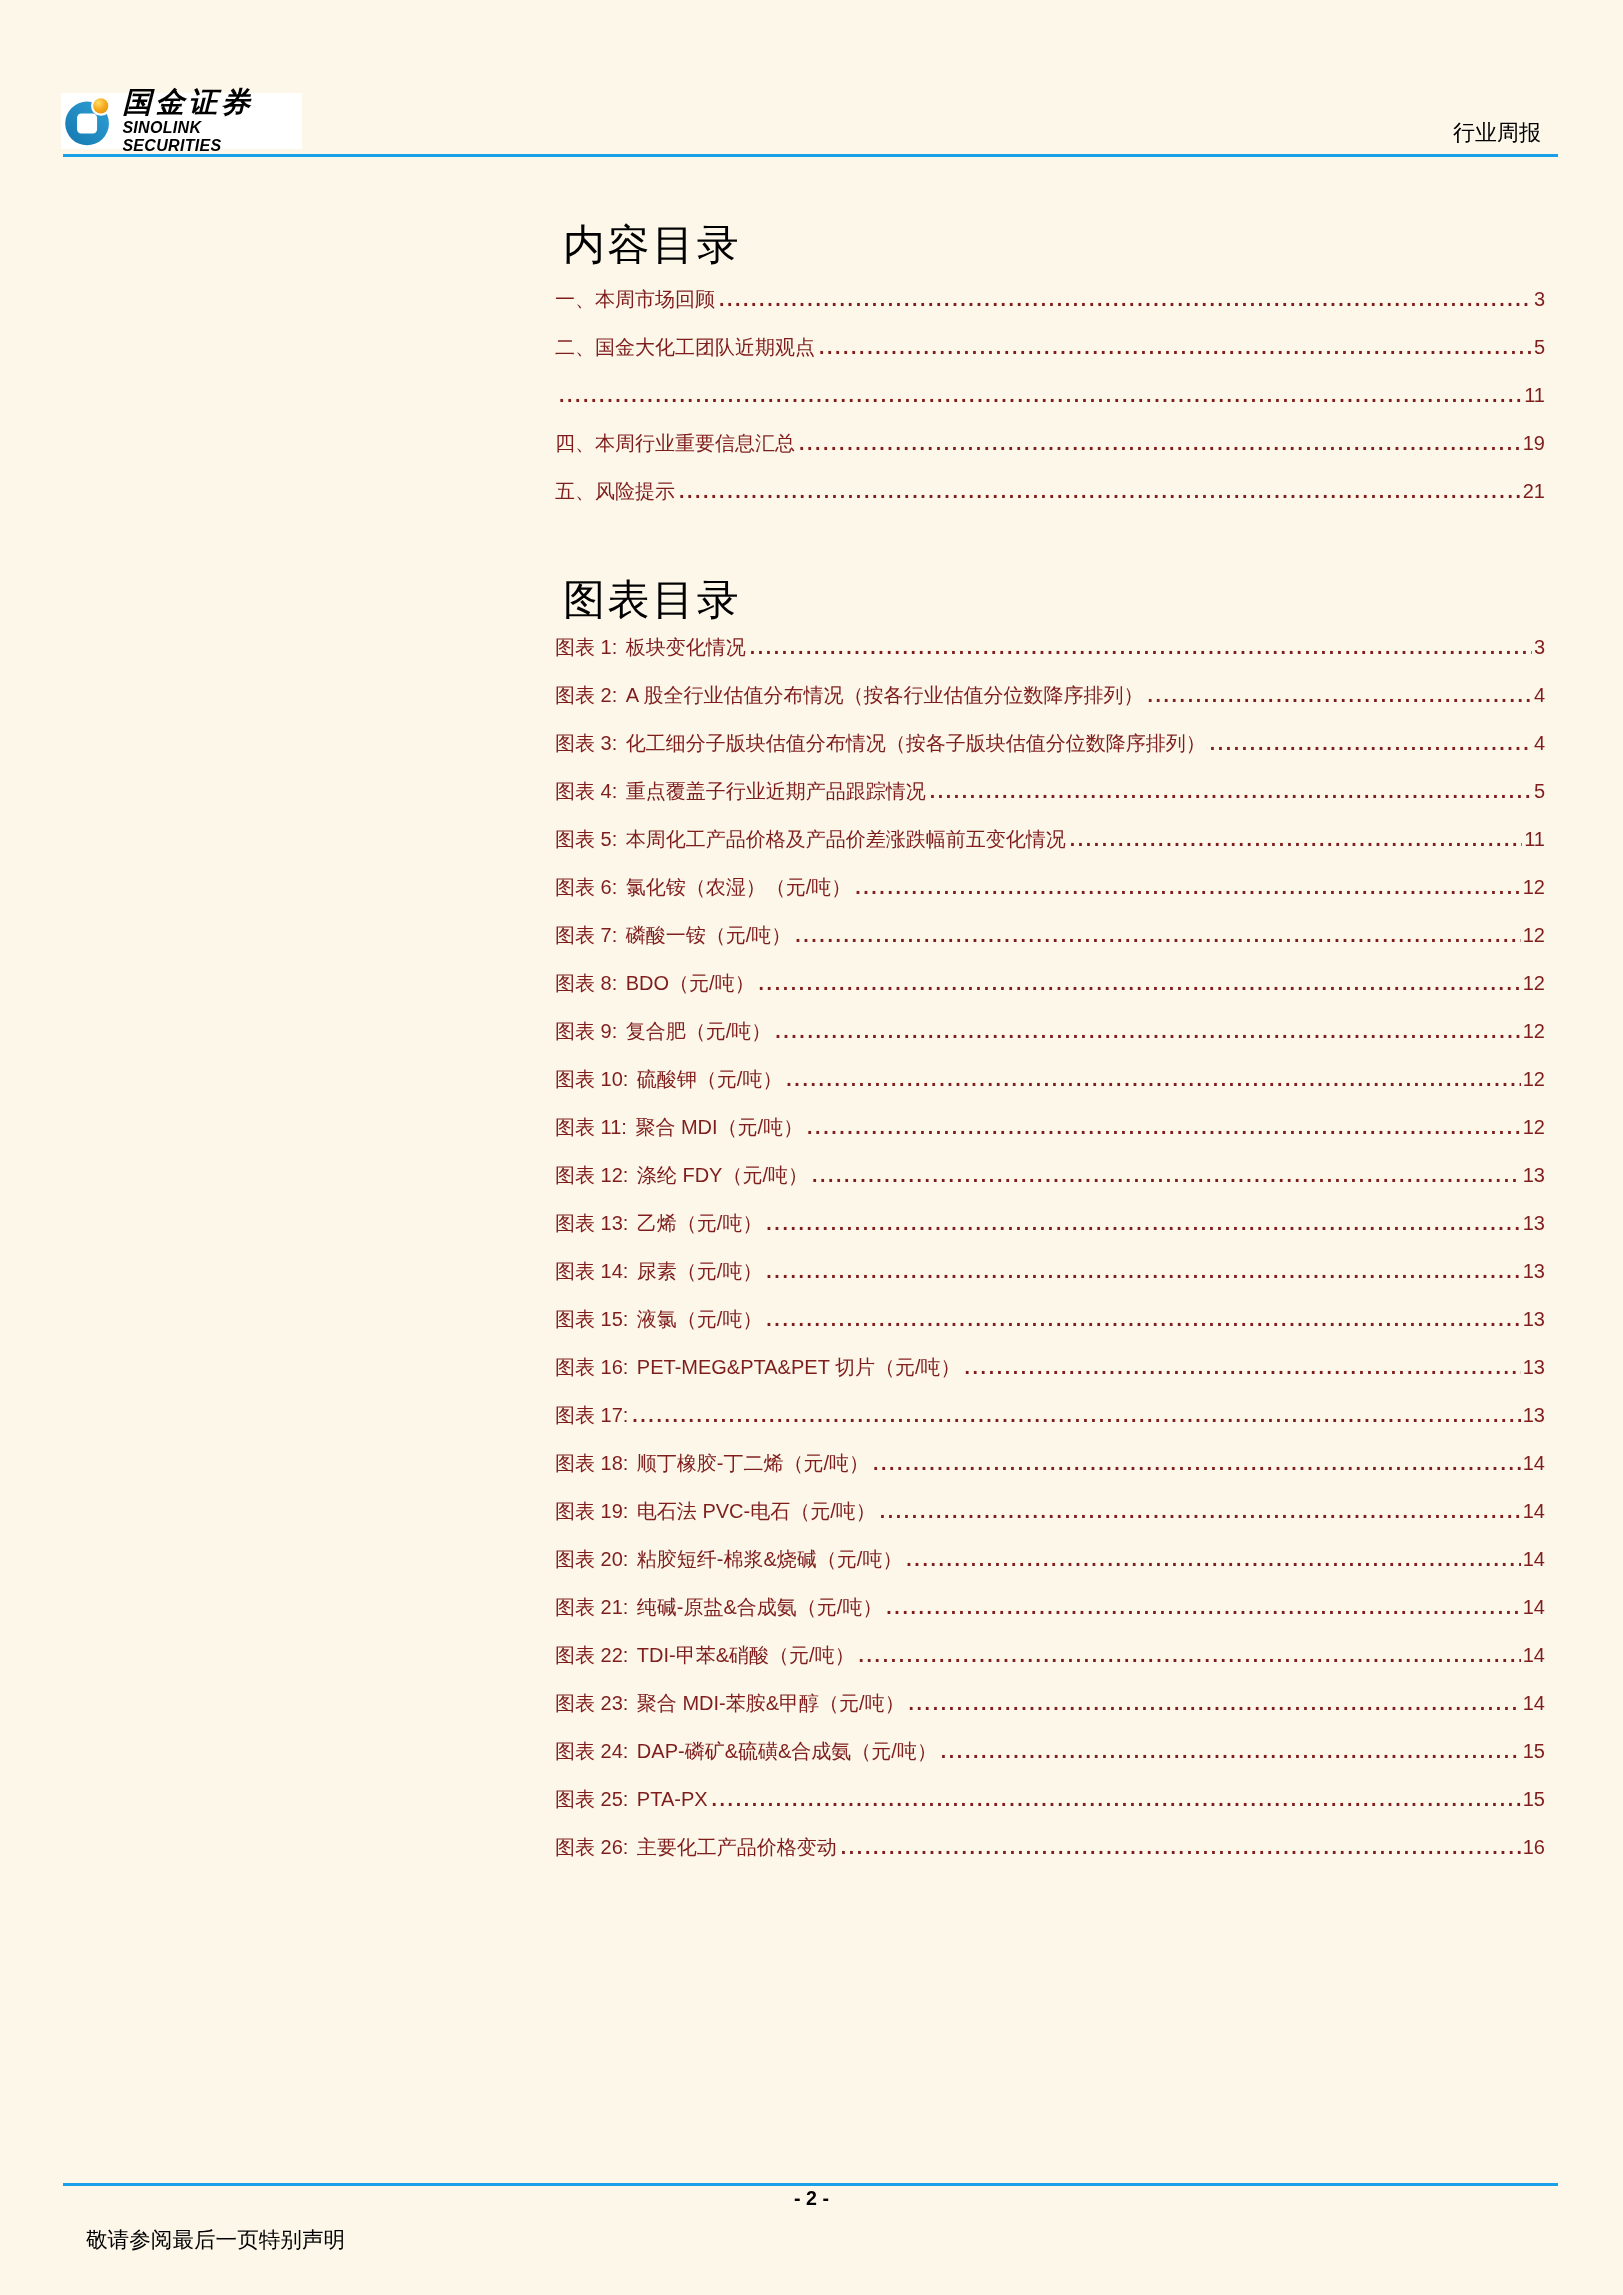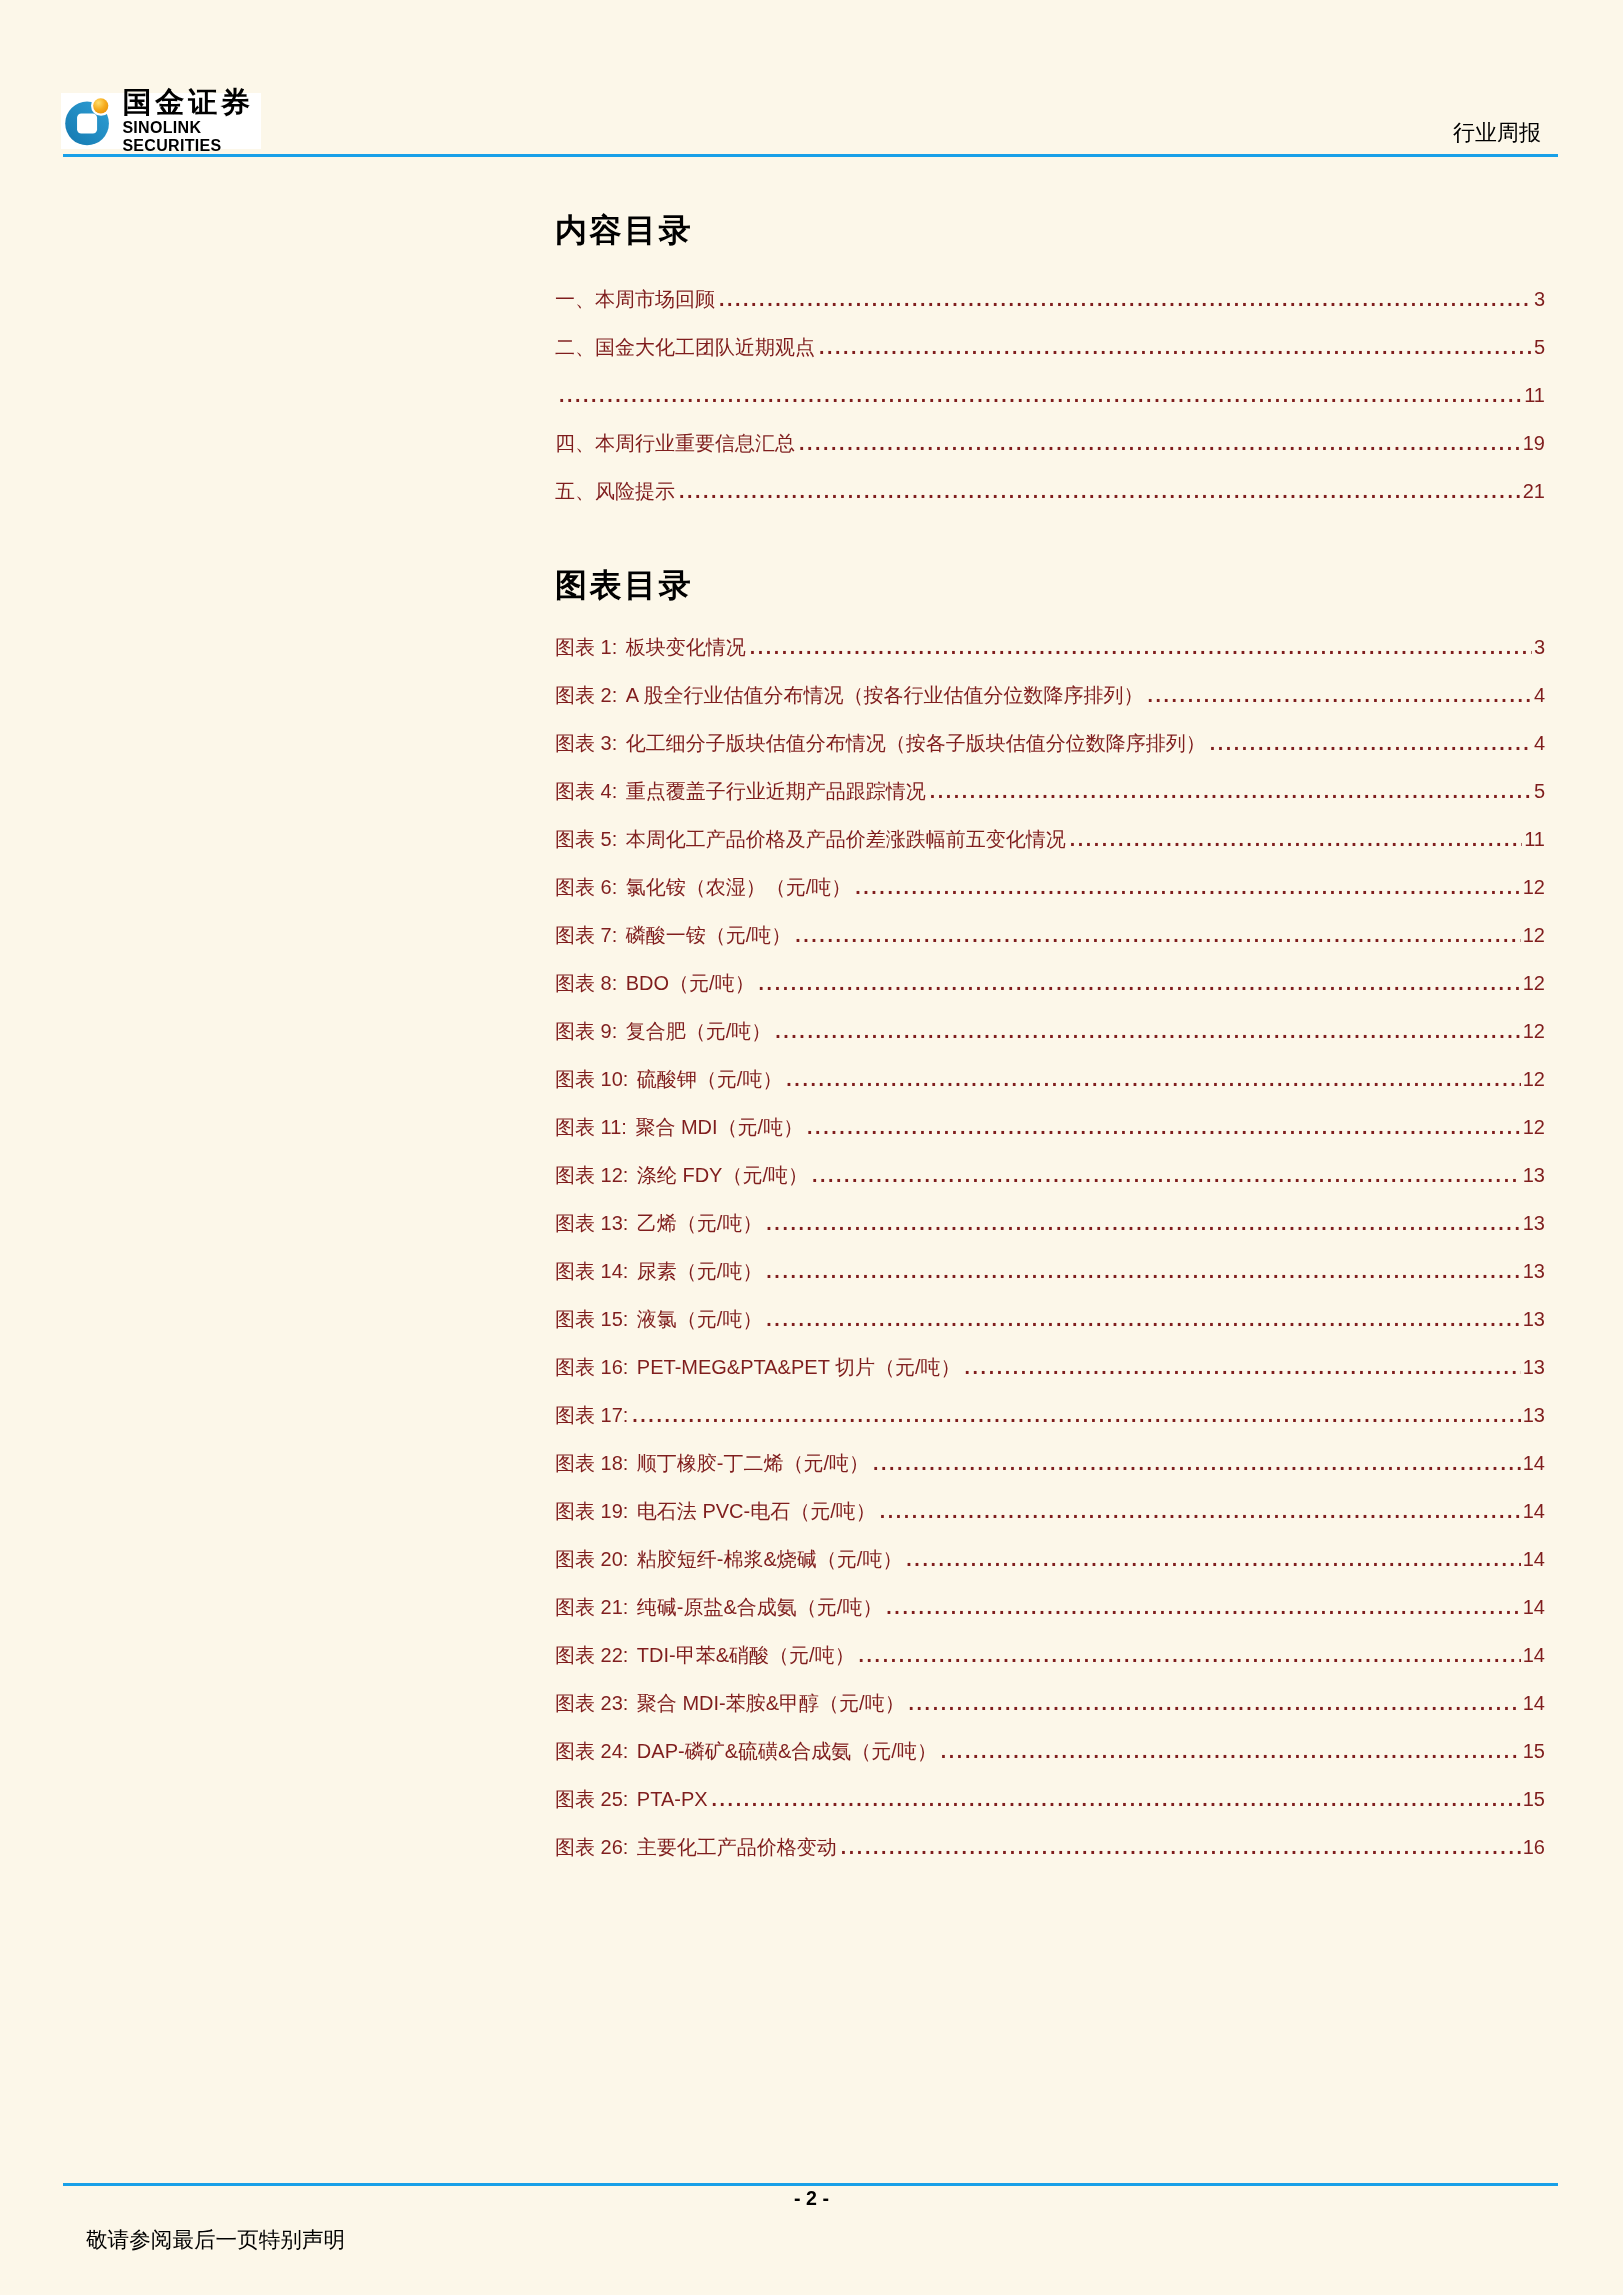--- a/index.html
+++ b/index.html
@@ -6,42 +6,42 @@
   body{
     width:1623px;height:2295px;position:relative;
     background:#FCF7E9;color:#000;
     font-family:"Liberation Serif","DejaVu Serif",serif;
     overflow:hidden;
   }
   .page{position:absolute;inset:0}
 
   
   .logo-box{
-    position:absolute;left:61px;top:93px;width:200px;height:56px;
+    position:absolute;left:61px;top:93px;width:241px;height:56px;
     background:#ffffff;display:flex;align-items:center;gap:7.8px;
-    padding-left:2.6px;box-sizing:border-box;
+    padding-left:2.6px;box-sizing:border-box;font-style:italic;
   }
   .logo-mark{width:51px;height:54px;flex:0 0 auto}
   .brand-text{display:flex;flex-direction:column;justify-content:center}
   .brand-cn{
     font-size:29px;font-weight:800;letter-spacing:3.9px;line-height:1.05;
     font-family:"Liberation Serif","DejaVu Serif",serif;
   }
   .brand-en{
     font-size:16px;font-weight:700;letter-spacing:0.3px;margin-top:1.3px;
     font-family:"Liberation Sans","DejaVu Sans",sans-serif;
   }
   .rule{position:absolute;left:63px;width:1495px;height:2.6px;background:#18A0E8}
   .header-rule{top:154px}
   .doc-type{position:absolute;top:118px;right:82px;font-size:22px;color:#000}
 
   
   .sec-title{
-    position:absolute;left:555px;margin:0;
-    font-size:32px;font-weight:700;letter-spacing:2.6px;
+    position:absolute;left:555px;margin:8px;
+    font-size:42px;font-weight:400;letter-spacing:2.6px;
     font-family:"Liberation Serif","DejaVu Serif",serif;
   }
   #toc-title{top:209px}
   #fig-title{top:564px}
 
   
   .toc-list{position:absolute;left:555px;width:990px}
   #toc-list{top:275px}
   #fig-list{top:623px}
   .row{

